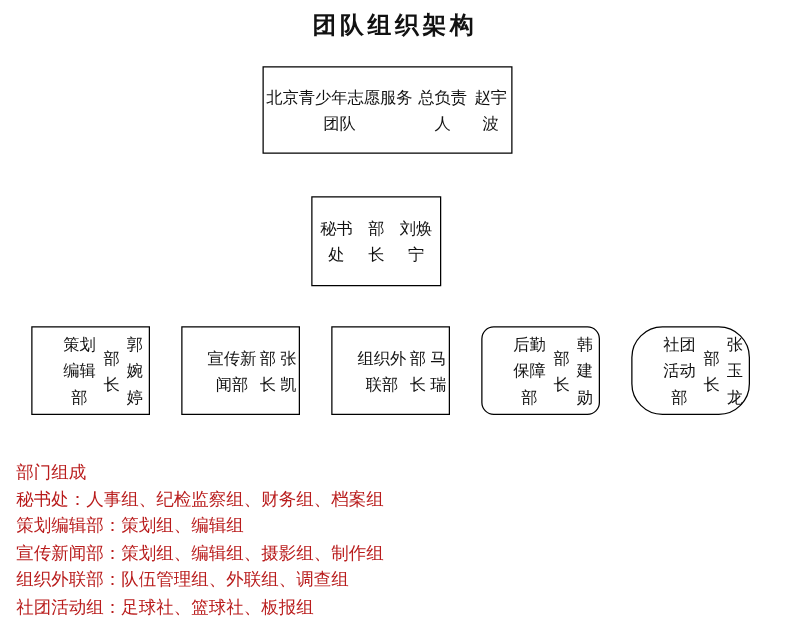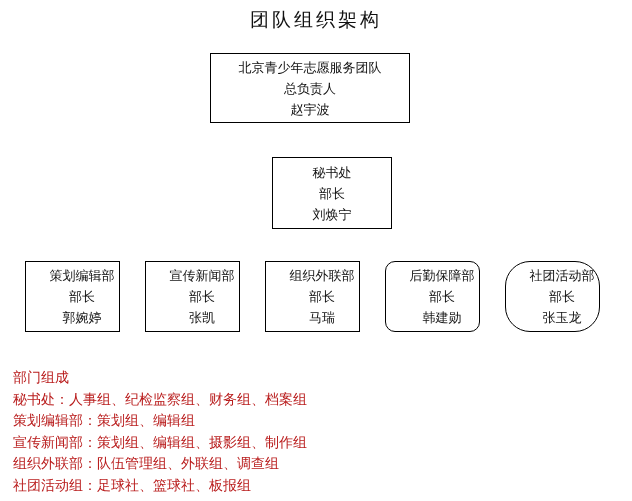--- a/index.html
+++ b/index.html
@@ -13,40 +13,39 @@
     color: #111111;
     overflow: hidden;
   }
   .title {
     position: absolute;
     top: 7px;
     left: 0;
     width: 100%;
     text-align: center;
     font-size: 19px;
-    font-weight: normal;
+    font-weight: bold;
     letter-spacing: 3px;
     color: #111111;
   }
   .org-box {
     position: absolute;
     border: 1px solid #000000;
     background: #ffffff;
     display: flex;
-    flex-direction: column;
     justify-content: center;
     align-items: center;
     text-align: center;
     font-size: 13px;
     line-height: 21px;
     color: #111111;
   }
   .org-box .person-name { font-weight: normal; }
   .box-root   { left: 210px; top: 53px;  width: 200px; height: 70px; }
-  .box-l2     { left: 272px; top: 157px; width: 120px; height: 72px; }
+  .box-l2     { left: 249px; top: 157px; width: 104px; height: 72px; }
   .box-l3     { top: 261px; width: 95px; height: 71px; padding-left: 19px; }
   .box-l3-0   { left: 25px; }
   .box-l3-1   { left: 145px; }
   .box-l3-2   { left: 265px; }
   .box-l3-3   { left: 385px; border-radius: 10px; }
   .box-l3-4   { left: 505px; border-radius: 25px; }
   .composition {
     position: absolute;
     left: 13px;
     top: 367px;

